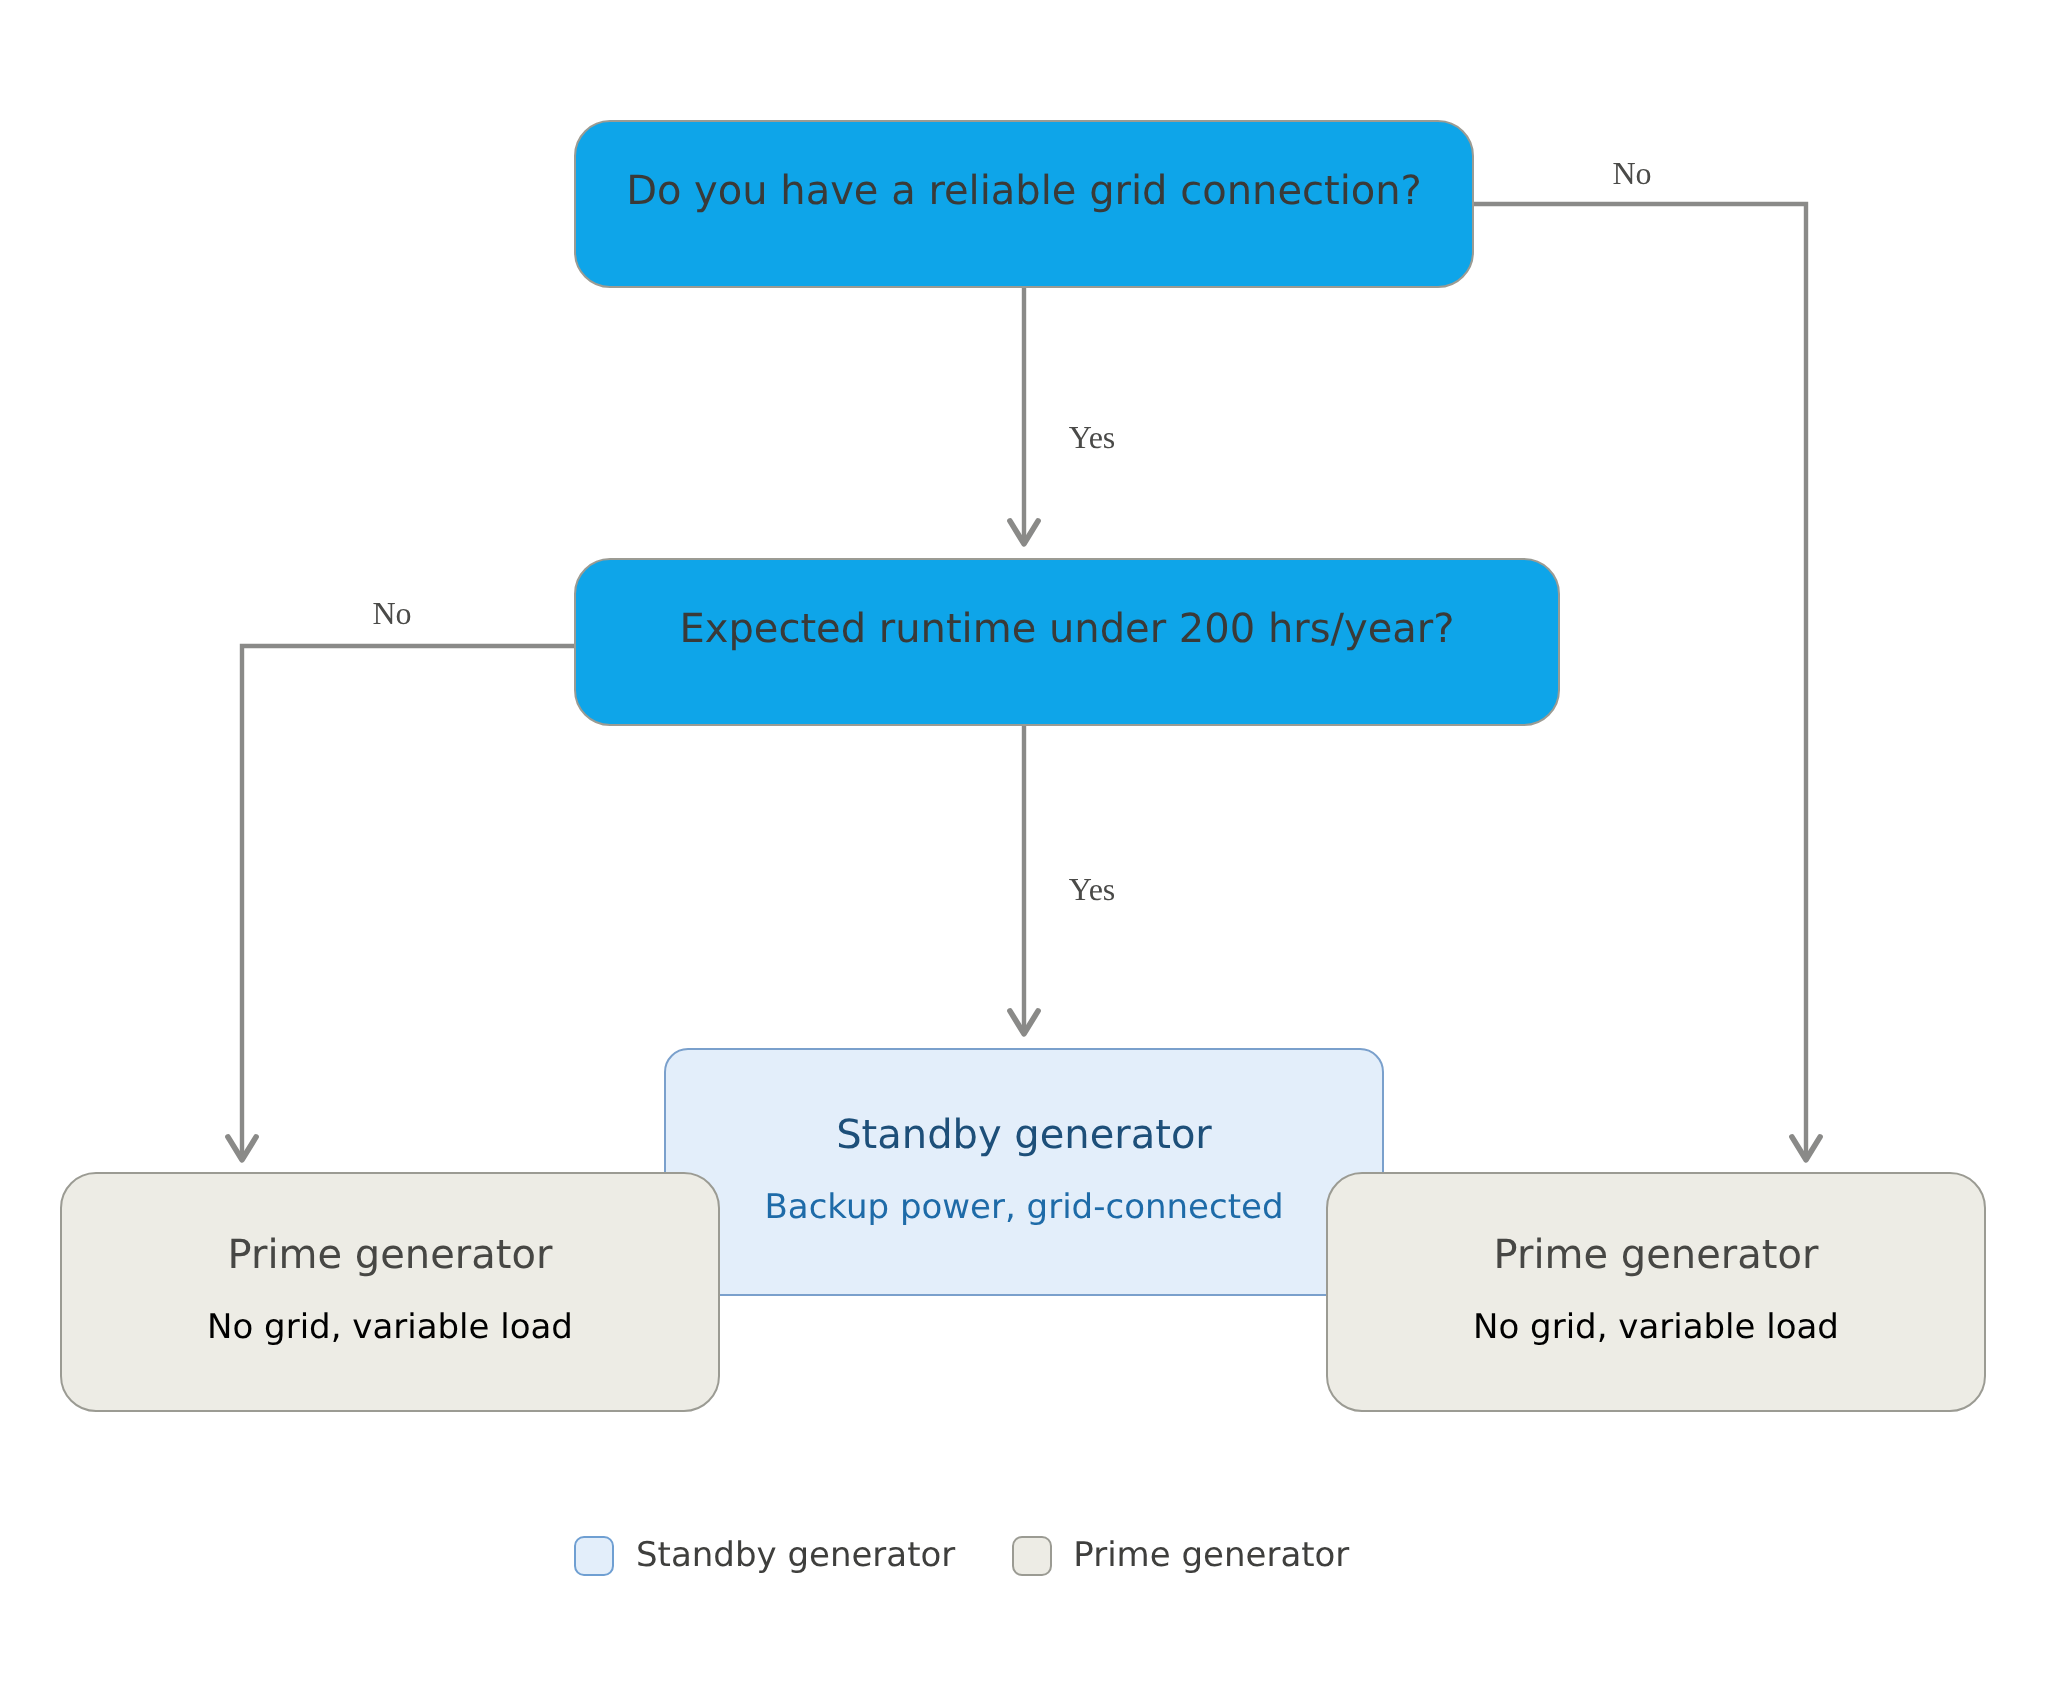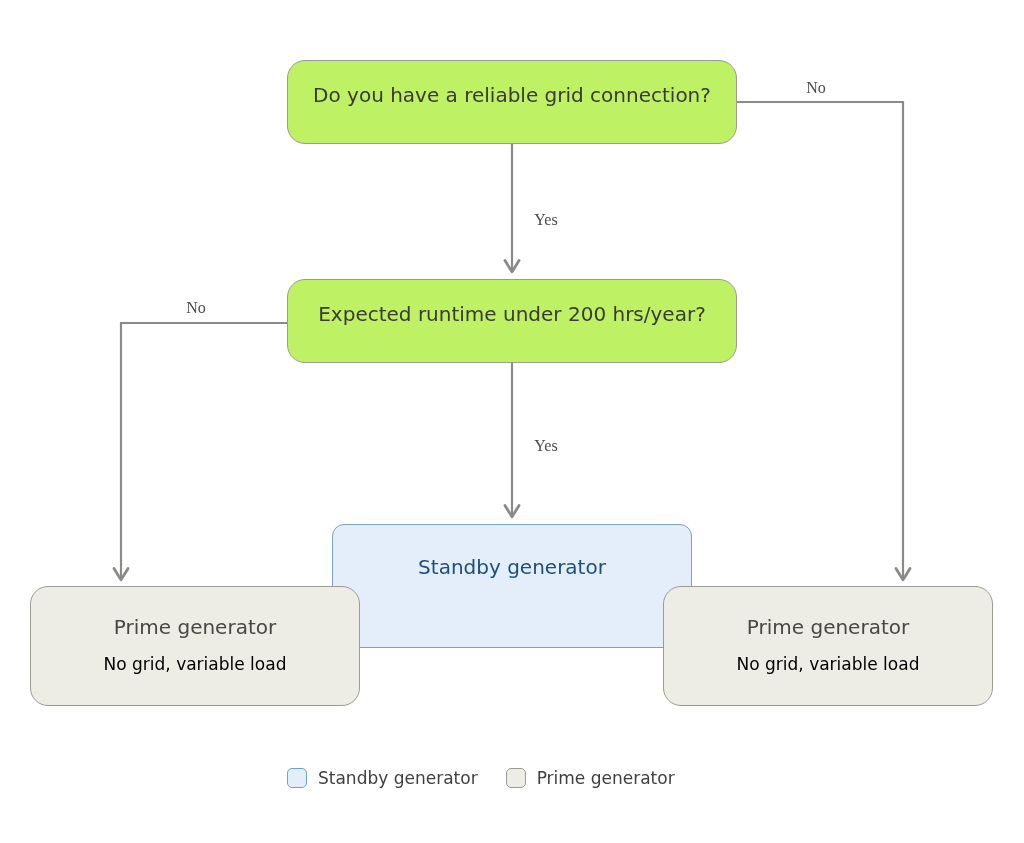--- a/index.html
+++ b/index.html
@@ -16,30 +16,30 @@
 
   .node {
     position: absolute;
     box-sizing: border-box;
     display: flex;
     flex-direction: column;
     align-items: center;
     text-align: center;
   }
   .decision {
-    background: #bef264;
+    background: #0ea5e9;
     border: 1.6px solid #9b9b93;
     border-radius: 18px;
     z-index: 2;
     padding-top: 22px;
   }
   .decision .q-label { font-size: 20px; color: #3a3a38; line-height: 24px; }
 
   .node-q1 { left: 287px; top: 60px;  width: 450px; height: 84px; }
-  .node-q2 { left: 287px; top: 279px; width: 450px; height: 84px; }
+  .node-q2 { left: 287px; top: 279px; width: 493px; height: 84px; }
 
   .result { border-radius: 18px; }
   .node-standby {
     left: 332px; top: 524px; width: 360px; height: 124px;
     background: #e3eefa;
     border: 1.5px solid #7aa0cc;
     border-radius: 12px;
     z-index: 1;
     padding-top: 30px;
     gap: 15px;
@@ -112,20 +112,21 @@
   <div class="node decision node-q1">
     <span class="q-label">Do you have a reliable grid connection?</span>
   </div>
 
   <div class="node decision node-q2">
     <span class="q-label">Expected runtime under 200 hrs/year?</span>
   </div>
 
   <div class="node result node-standby">
     <span class="r-title">Standby generator</span>
+    <span class="r-subtitle">Backup power, grid-connected</span>
   </div>
 
   <div class="node result prime node-prime-left">
     <span class="r-title">Prime generator</span>
     <span class="r-subtitle">No grid, variable load</span>
   </div>
 
   <div class="node result prime node-prime-right">
     <span class="r-title">Prime generator</span>
     <span class="r-subtitle">No grid, variable load</span>

